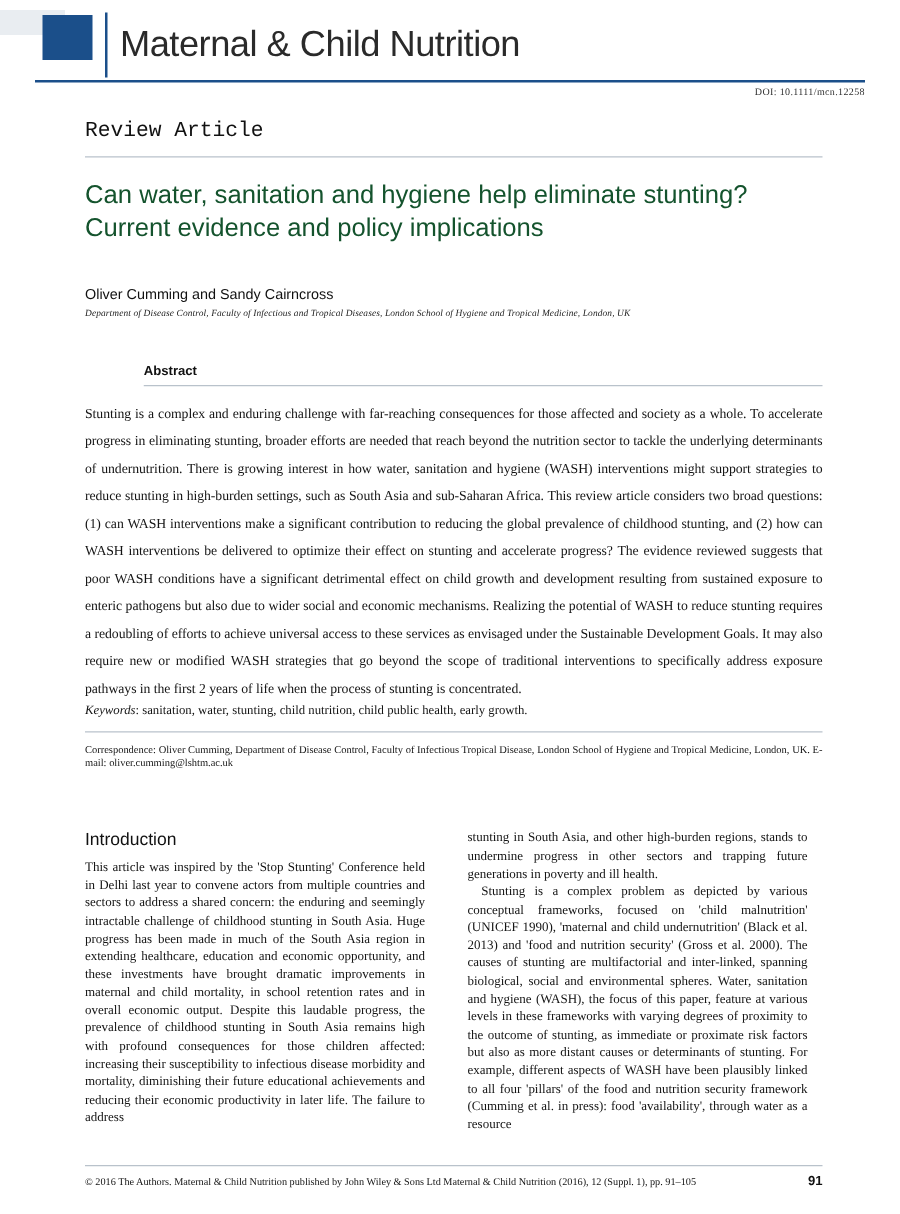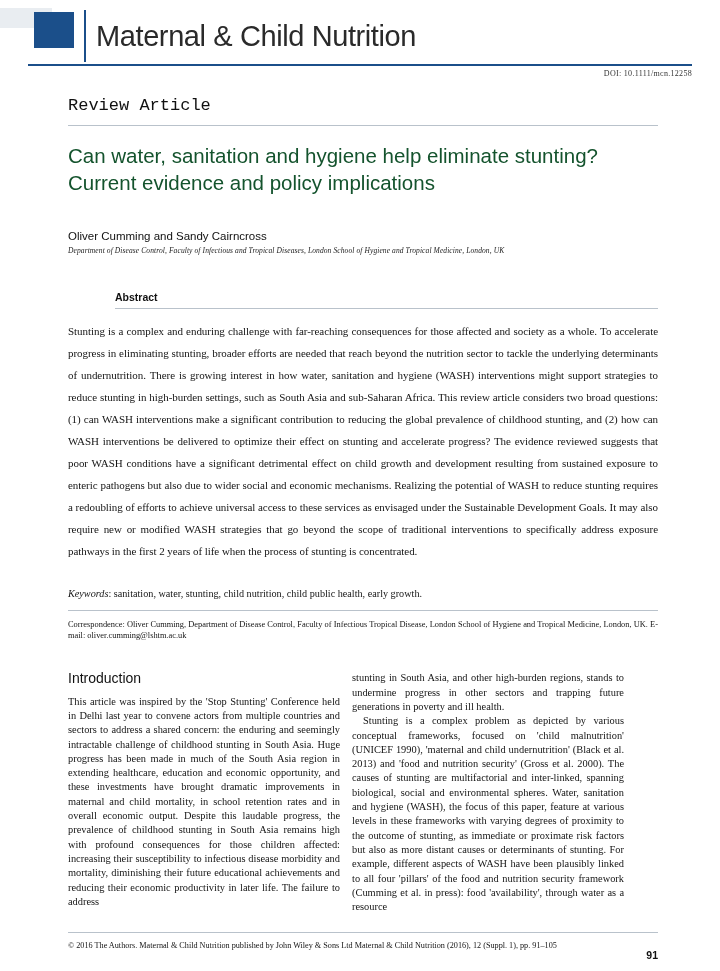--- a/index.html
+++ b/index.html
@@ -164,21 +164,21 @@
   }
   .abs-body {
     margin-top: 11px;
     font-size: 11px;
     line-height: 22px;
     text-align: justify;
     color: #141414;
     letter-spacing: -0.05px;
   }
   .keywords {
-    margin-top: 25px;
+    margin-top: 0;
     font-size: 10.2px;
     line-height: 13.6px;
     color: #141414;
   }
   .keywords i { font-style: italic; }
 
   .corr {
     margin-top: 9px;
     padding-top: 8px;
     border-top: 1px solid #b9c2cb;
@@ -190,23 +190,23 @@
 
   
   .section-title {
     font-family: "Liberation Sans", sans-serif;
     font-size: 14px;
     color: #111;
     margin: 0 0 9px 0;
     font-weight: 400;
   }
   .cols {
-    margin-top: 30px;
+    margin-top: 48px;
     display: flex;
-    gap: 12px;
+    gap: 34px;
   }
   .col {
     width: 272px;
     font-size: 10.4px;
     line-height: 14.3px;
     text-align: justify;
     color: #141414;
     hyphens: auto;
   }
   .col p { margin: 0; }
@@ -221,21 +221,21 @@
     border-top: 1px solid #b9c2cb;
     padding-top: 7px;
     font-size: 8.2px;
     line-height: 11.2px;
     color: #141414;
     text-align: justify;
   }
   .pagenum {
     position: absolute;
     right: 0;
-    top: 17px;
+    top: 7px;
     font-family: "Liberation Sans", sans-serif;
     font-size: 10.5px;
     font-weight: bold;
     color: #111;
   }
   .footer-text { padding-right: 26px; }
   .corner {
     position: absolute;
     left: 0;
     top: 0;

